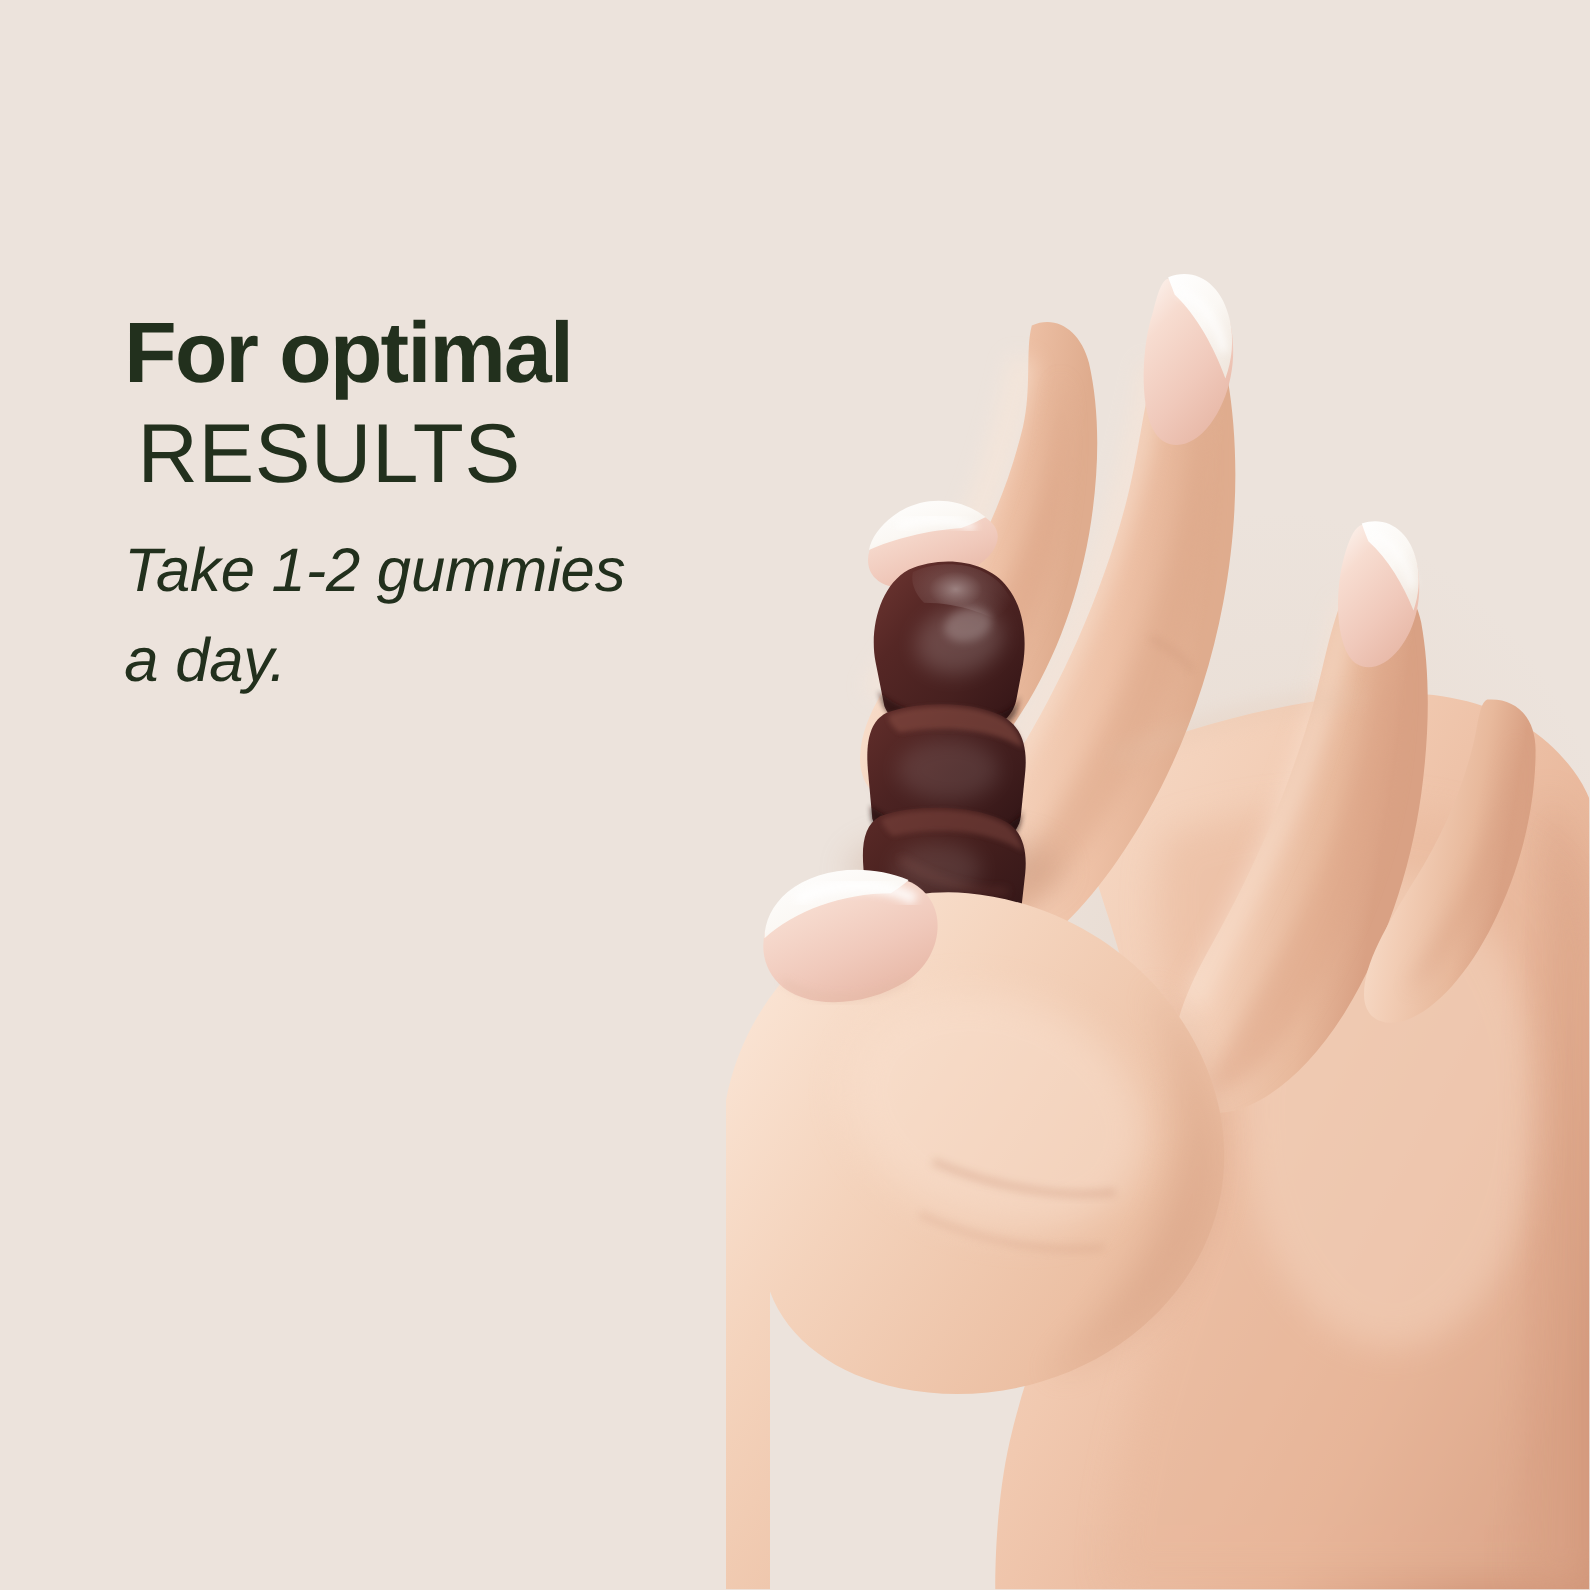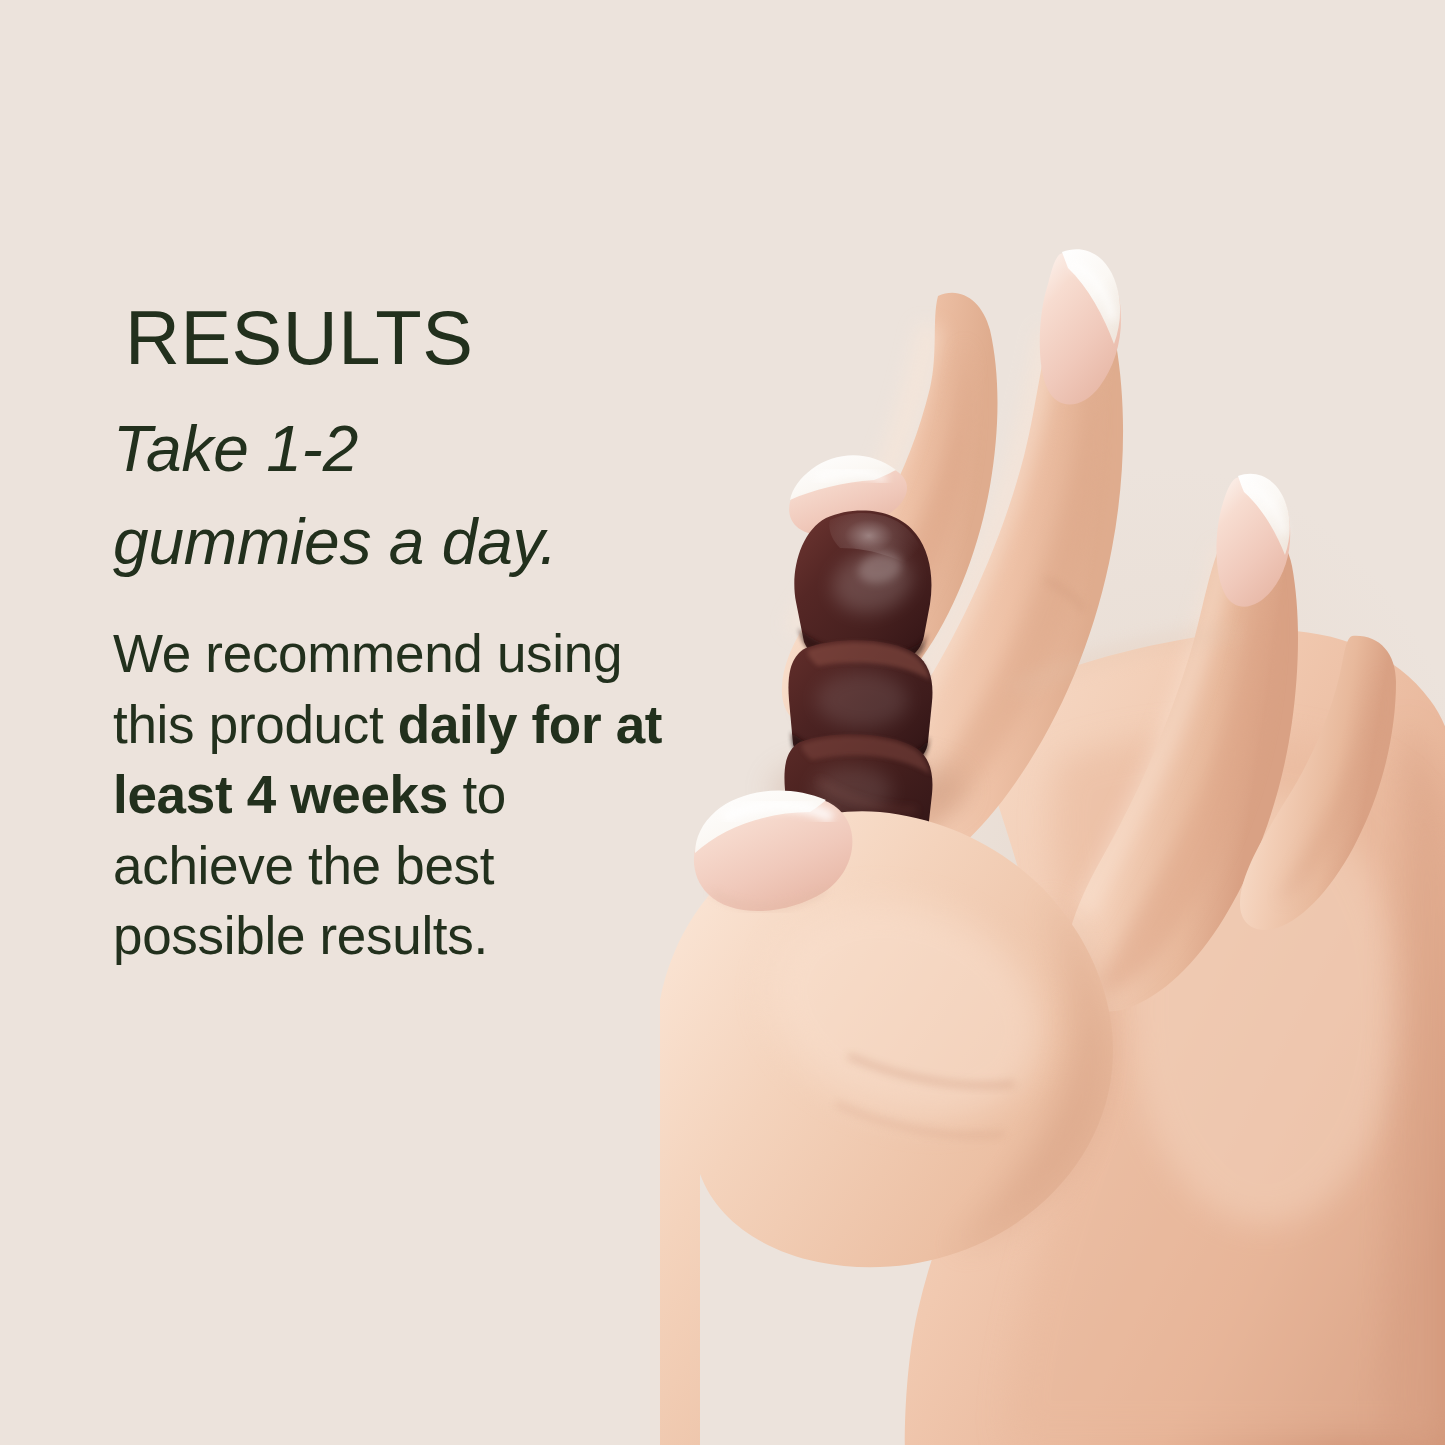--- a/index.html
+++ b/index.html
@@ -45,21 +45,21 @@
     letter-spacing: 0.5px;
     color: var(--ink, #22301d);
     margin: 16px 0 0 12px;
     white-space: nowrap;
   }
 
   .sub-italic {
     font-family: "Liberation Sans", sans-serif;
     font-style: italic;
     font-weight: 400;
-    font-size: 64px;
+    font-size: 56px;
     line-height: 1.46;
     letter-spacing: -0.2px;
     color: var(--ink, #22301d);
     margin: 26px 0 0 0;
     max-width: 480px;
   }
 
   .body-copy {
     font-family: "Liberation Sans", sans-serif;
     font-weight: 400;
@@ -420,18 +420,18 @@
       <path d="M1378 664 C1382 708, 1372 760, 1352 806 C1334 848, 1306 886, 1278 904
                C1294 872, 1320 830, 1342 782 C1362 740, 1374 698, 1378 664 Z" fill="#d89f81" opacity="0.45" filter="url(#blurSoft)"></path>
     </g>
 
     <g opacity="0.35">
       <path d="M1012 690 C1080 660, 1160 640, 1236 632" stroke="#e3c3ac" stroke-width="12" fill="none" filter="url(#blurSoft)"></path>
     </g>
   </svg>
 
   <div id="text-block">
+    <h1 class="head-strong">For optimal</h1>
     <h2 class="head-light">RESULTS</h2>
     <p class="sub-italic">Take 1-2 gummies a day.</p>
-    <p class="body-copy"><span>We recommend using this product </span><b>daily for at least 4 weeks</b><span> to achieve the best possible results.</span></p>
   </div>
 
 </div>
 
 </body></html>

